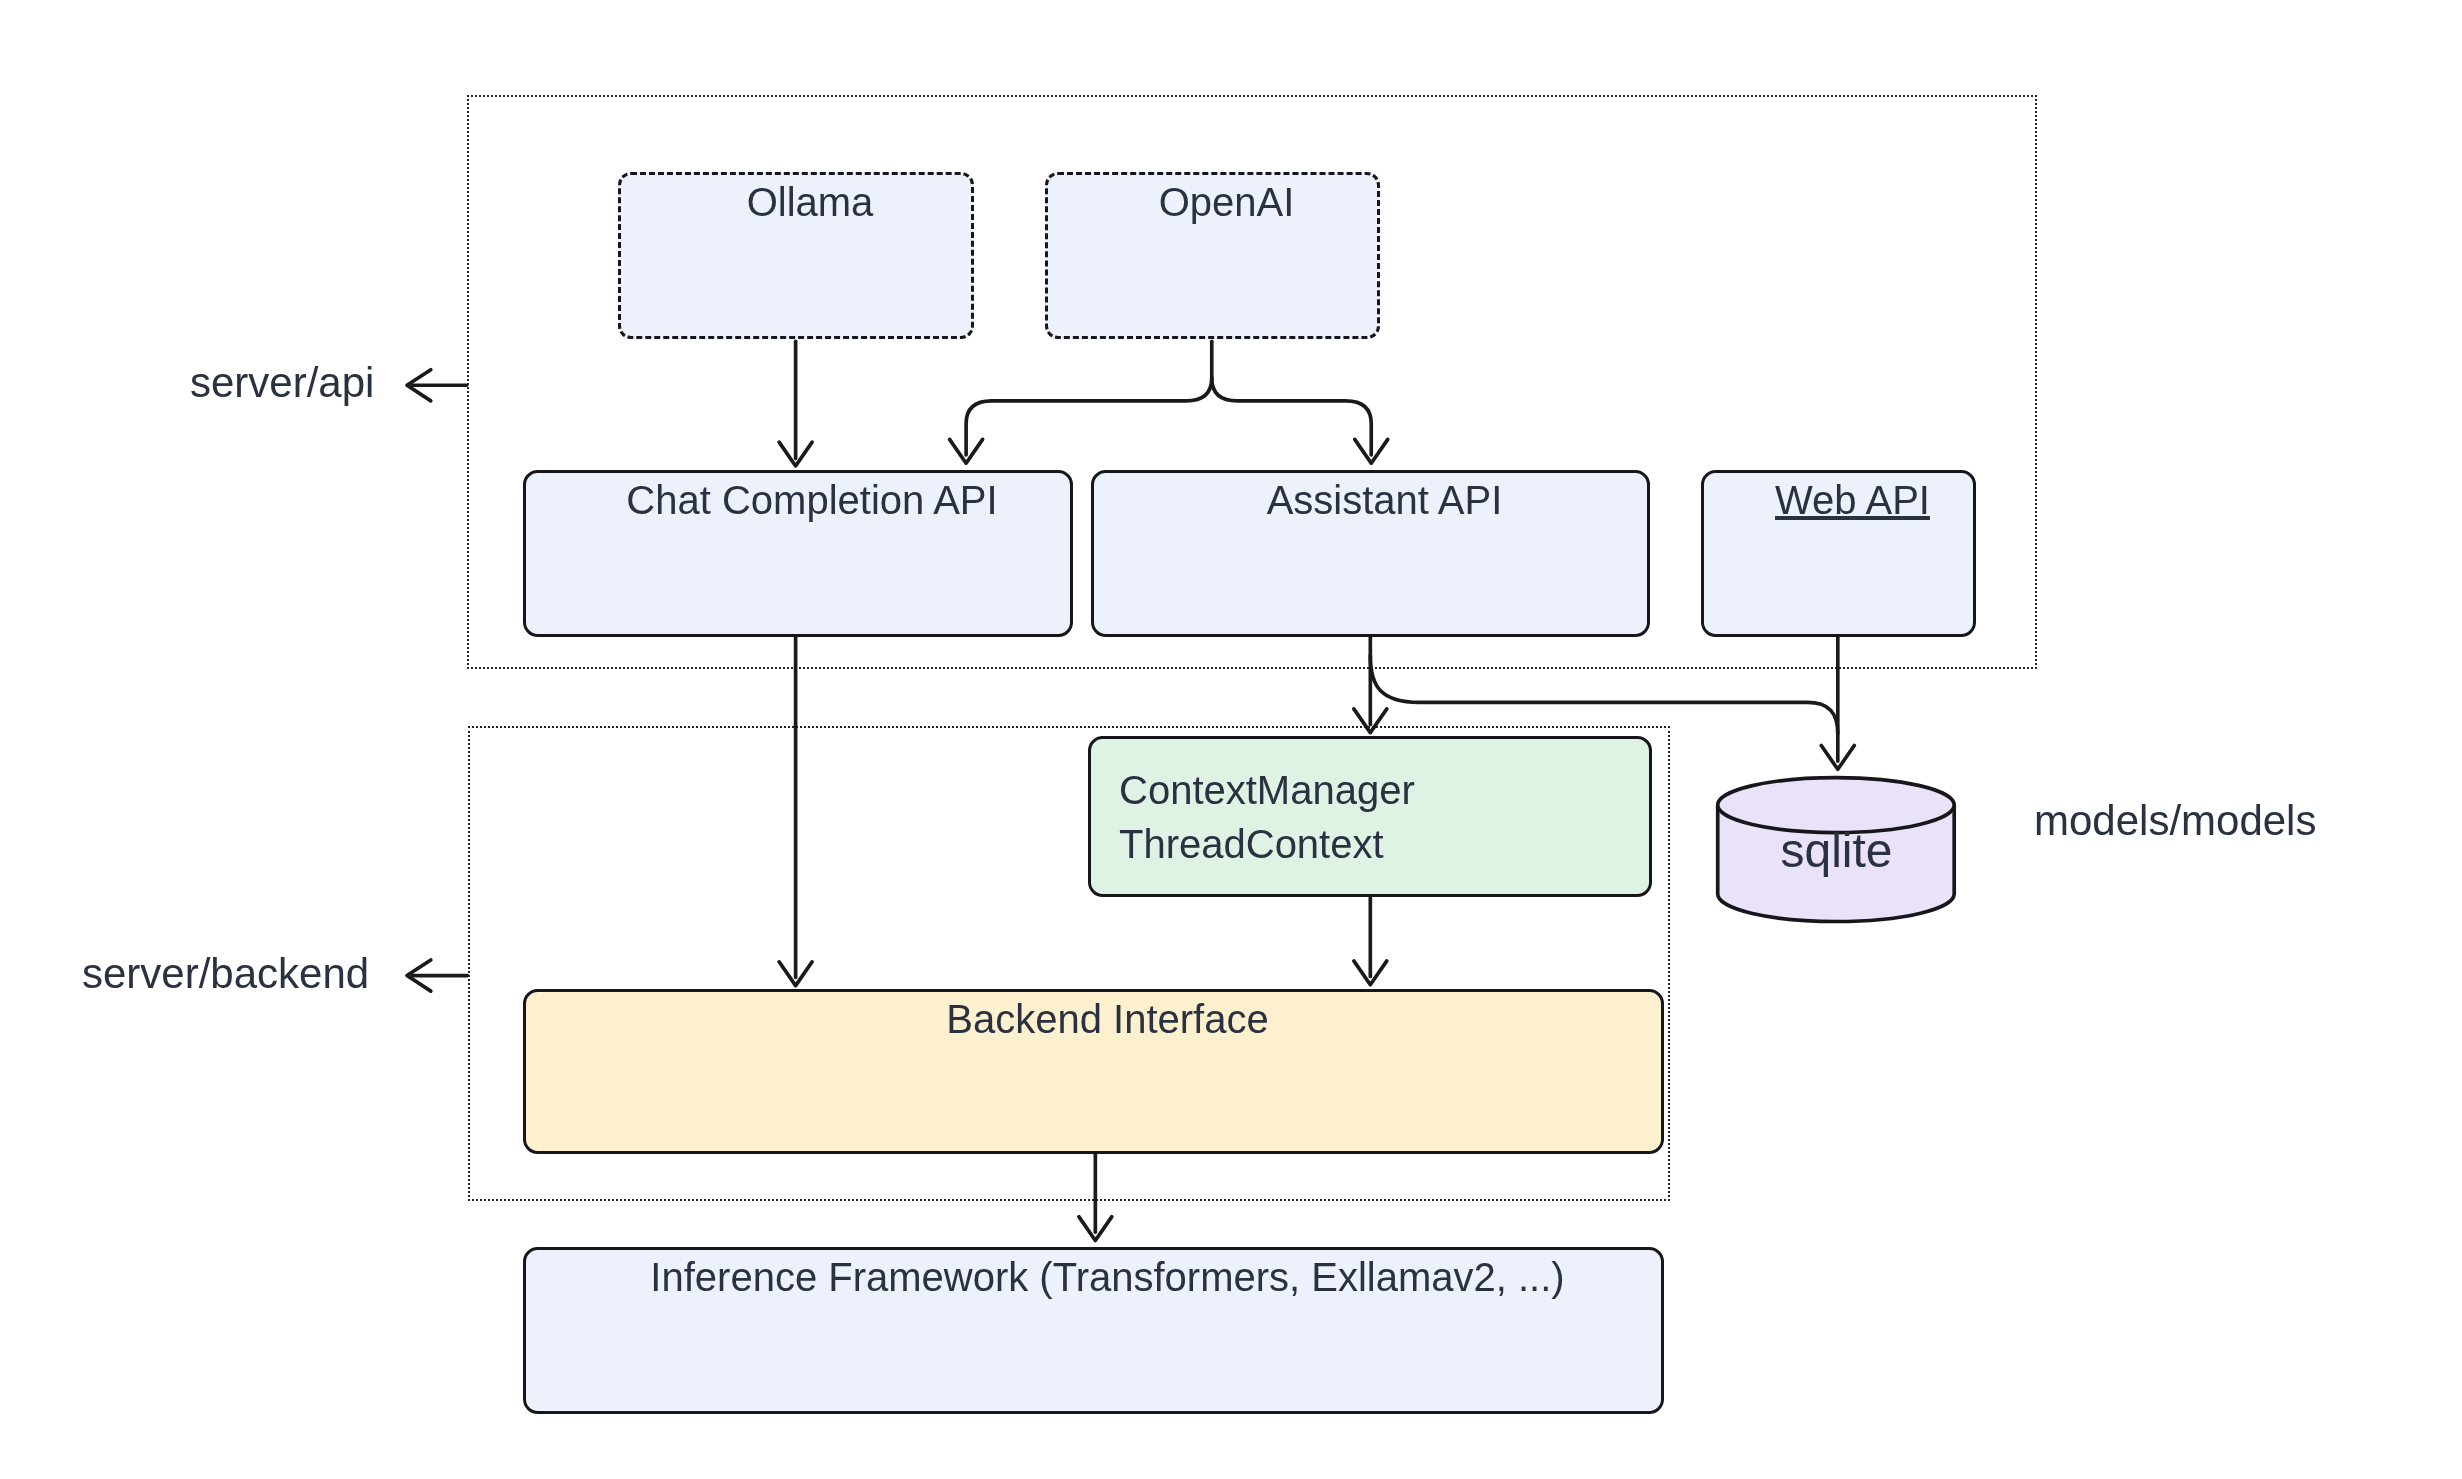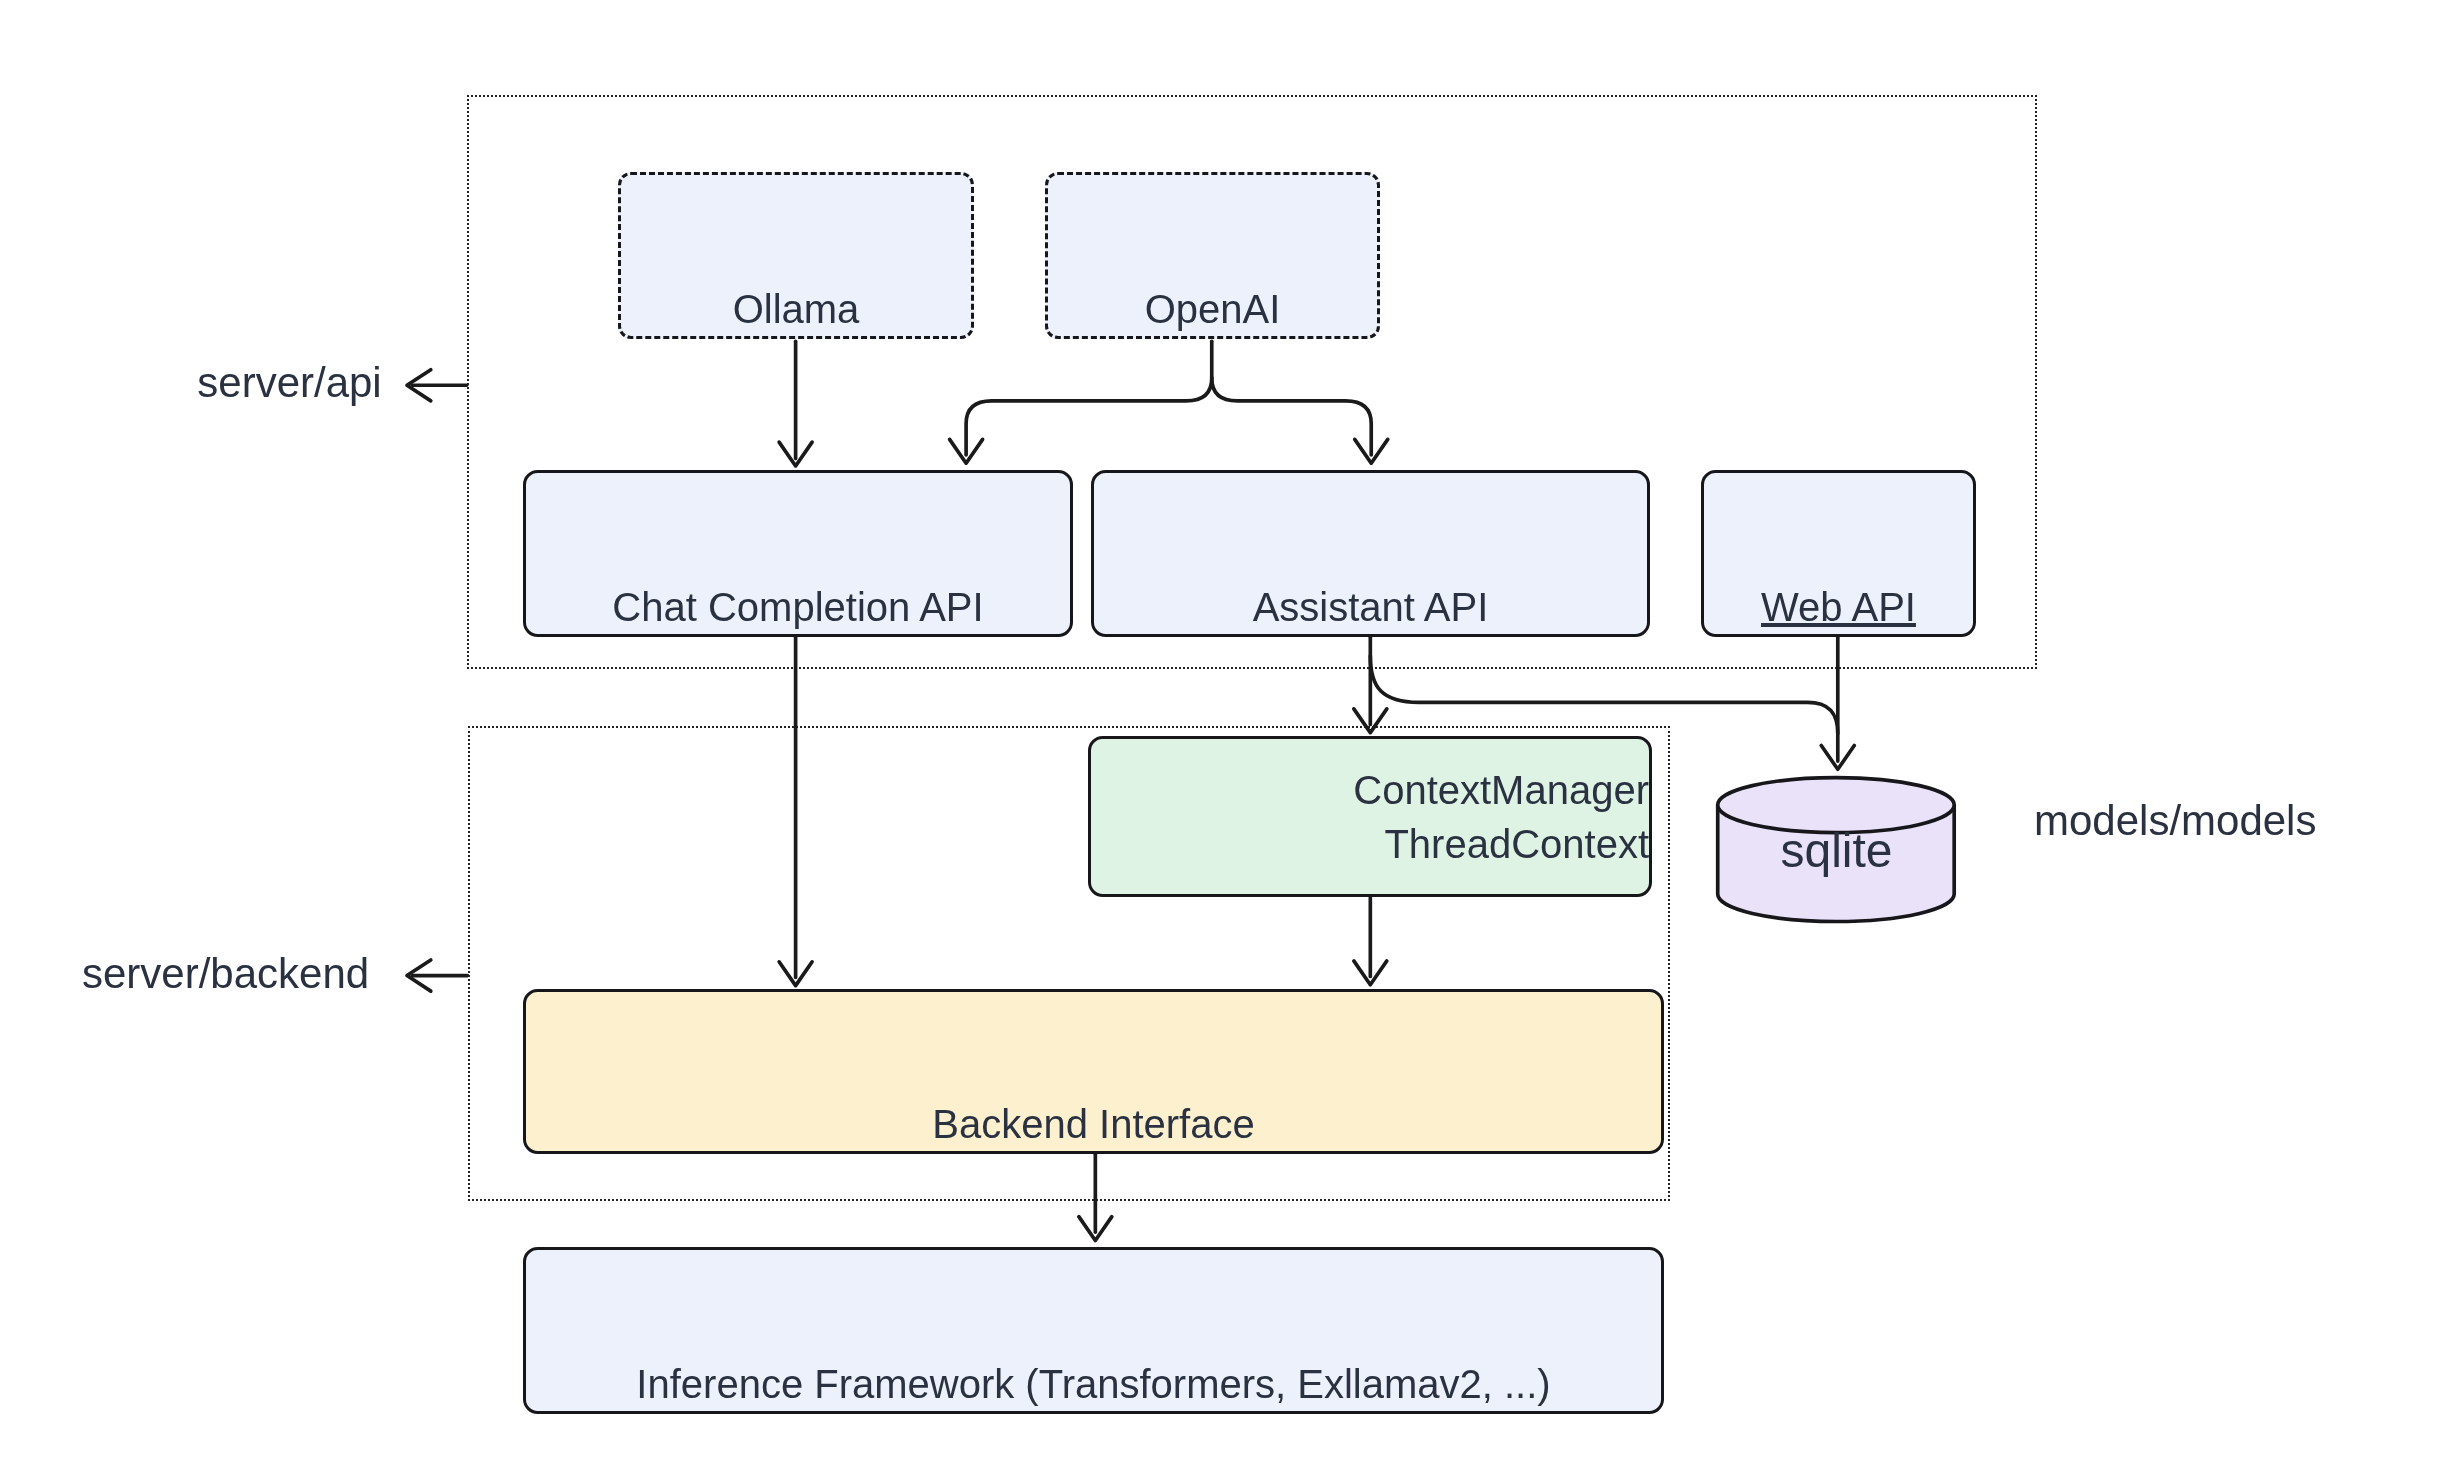--- a/index.html
+++ b/index.html
@@ -20,50 +20,51 @@
     background: transparent;
   }
   #api-container      { left: 467px; top: 95px;  width: 1570px; height: 574px; }
   #backend-container  { left: 468px; top: 726px;  width: 1202px; height: 475px; }
 
   svg.wires { position: absolute; left: 0; top: 0; }
 
   .node {
     position: absolute;
     display: flex;
-    align-items: flex-end;
+    align-items: flex-start;
     justify-content: center;
     text-align: center;
     border: 3.7px solid #17171b;
     border-radius: 14.7px;
     background: #ecf1fb;
     font-size: 40px;
     line-height: 1.35;
     color: #2a3140;
+    padding-left: 28px;
   }
   .node.dashed { border-style: dashed; border-radius: 13px; }
   .node.green  { background: #dff3e4; flex-direction: column; }
   .node.yellow { background: #fdf0ce; }
 
   #node-ollama    { left: 618px;  top: 172px;  width: 356px;  height: 167px; }
   #node-openai    { left: 1045px; top: 172px;  width: 335px;  height: 167px; }
   #node-chat      { left: 523px;  top: 470px;  width: 550px;  height: 167px; }
   #node-assistant { left: 1091px; top: 470px;  width: 559px;  height: 167px; }
   #node-web       { left: 1701px; top: 470px;  width: 275px;  height: 167px; text-decoration: underline; }
   #node-context   { left: 1088px; top: 736px;  width: 564px;  height: 161px; }
   #node-backend   { left: 523px;  top: 989px; width: 1141px; height: 165px; }
   #node-inference { left: 523px;  top: 1247px; width: 1141px; height: 167px; }
 
   .float-label {
     position: absolute;
     font-size: 42px;
     color: #2a3140;
     white-space: nowrap;
   }
-  #label-server-api     { left: 181px;  top: 359px;  width: 217px; text-align: center; }
+  #label-server-api     { left: 190px;  top: 359px;  width: 217px; text-align: left; }
   #label-server-backend { left: 82px;   top: 950px; width: 319px; text-align: left; }
   #label-server-models  { left: 2034px; top: 797px; }
 
   #label-sqlite {
     position: absolute;
     left: 1718px; top: 823px; width: 237px;
     text-align: center;
     font-size: 48px;
     color: #2a3140;
   }

